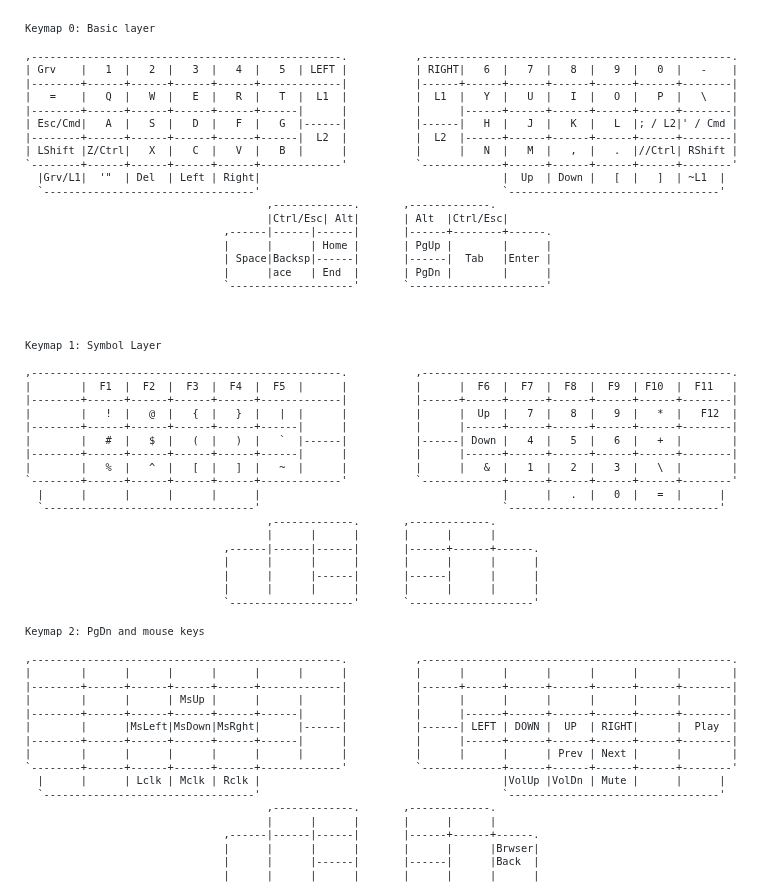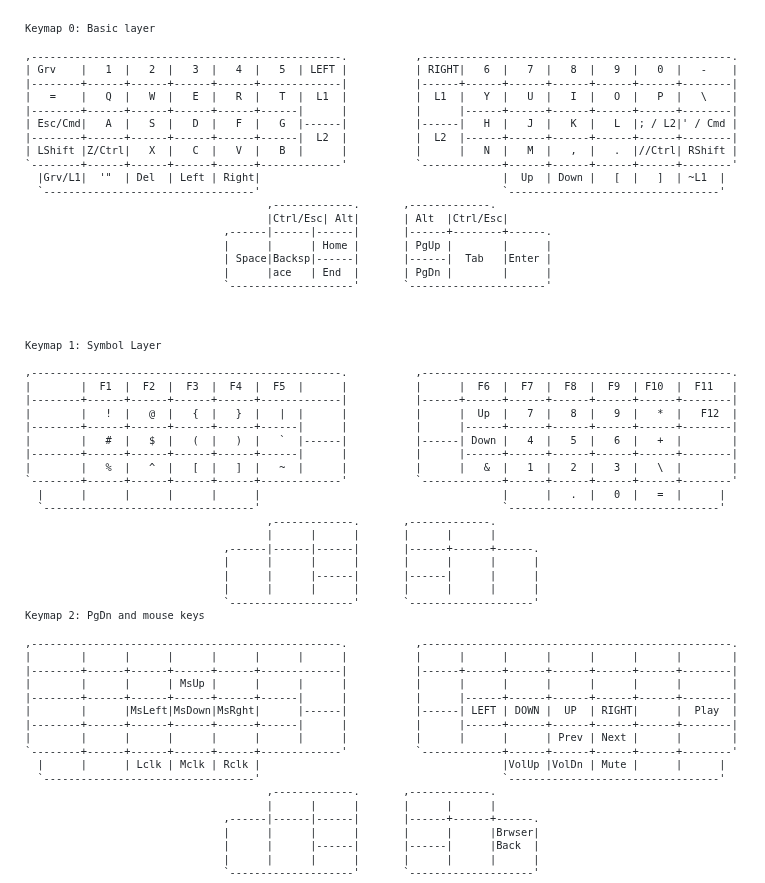--- a/index.html
+++ b/index.html
@@ -15,21 +15,21 @@
     overflow: hidden;
     background: #ffffff;
     font-family: "DejaVu Sans Mono", "Liberation Mono", monospace;
     font-size: 10.3px;
     line-height: 13.5px;
     color: #24292e;
     border-radius: 31px;
   }
   .km-section { margin: 0; padding: 0; }
   .km-section.sec-0 { margin-bottom: 46px; }
-  .km-section.sec-1 { margin-bottom: 0px; }
+  .km-section.sec-1 { margin-bottom: 16px; }
   .km-section.sec-2 { margin-bottom: 0px; }
   .km-title {
     font-family: inherit;
     font-size: inherit;
     line-height: inherit;
     font-weight: normal;
     white-space: pre;
     margin: 0 0 14px 0;
   }
   pre.km-art {

